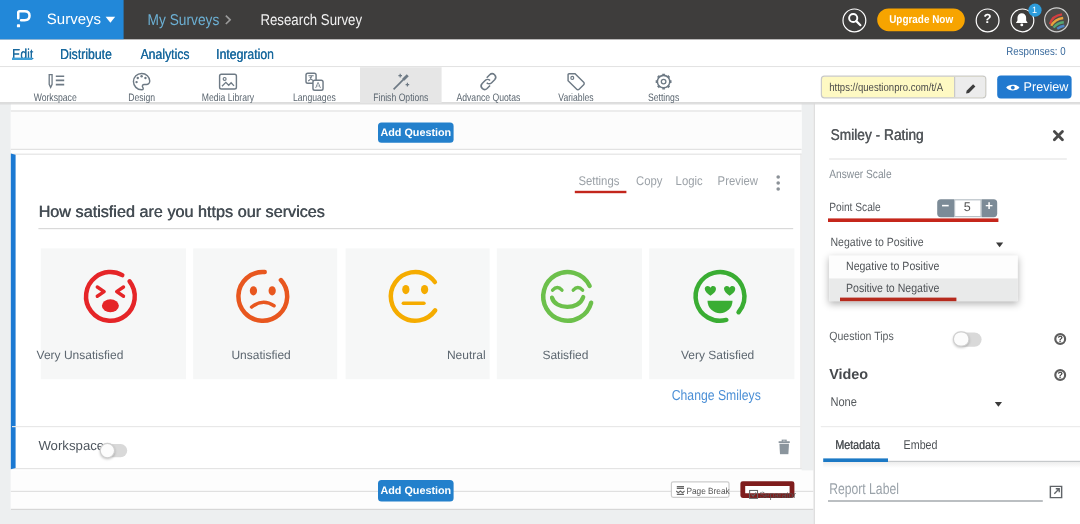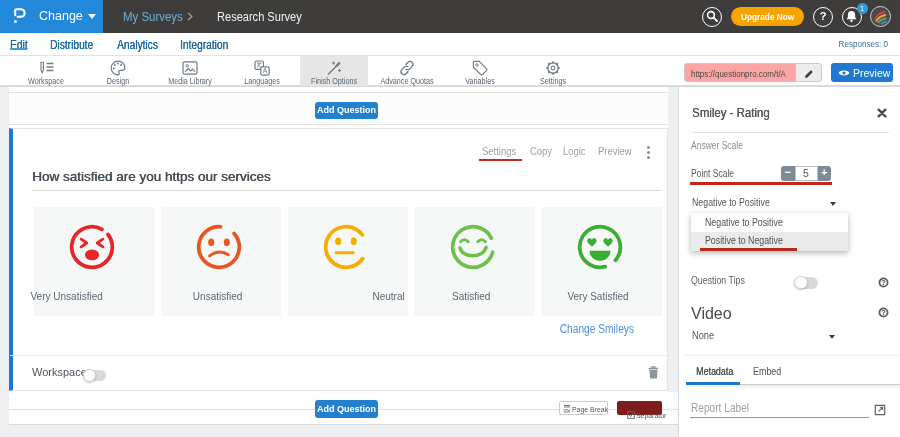--- a/index.html
+++ b/index.html
@@ -13,21 +13,21 @@
 .r85{transform:scaleX(.85);transform-origin:100% 50%}
 </style></head>
 <body>
 
 <div class="abs" style="left:0;top:0;width:900px;height:33px;background:#3e3d3c"></div>
 <div class="abs" style="left:0;top:0;width:103px;height:33px;background:#2288d9"></div>
 <svg class="abs" style="left:13px;top:8px" width="14" height="17" viewBox="0 0 14 17">
  <path d="M2.2 7.3 L2.2 2.6 Q2.2 1.3 3.5 1.3 L7.6 1.3 Q11.6 1.3 11.6 5.1 Q11.6 8.8 7.6 8.8 L4.6 8.8" fill="none" stroke="#fff" stroke-width="2.1" stroke-linecap="round"></path>
  <rect x="1.1" y="12.2" width="2.6" height="2.6" rx="0.6" fill="#fff"></rect>
 </svg>
-<div class="abs" style="left:39px;top:8.5px;color:#fff;font-size:12.5px">Change</div>
+<div class="abs" style="left:39px;top:8.5px;color:#fff;font-size:12.5px">Surveys</div>
 <div class="abs caret" style="left:88px;top:14px;border-top-color:#fff;border-left-width:4.5px;border-right-width:4.5px;border-top-width:5.5px"></div>
 <div class="abs l88" style="left:123px;top:8.5px;color:#6cb0d4;font-size:13px">My Surveys</div>
 <svg class="abs" style="left:187px;top:12px" width="6" height="9" viewBox="0 0 6 9">
     <path d="M1.2 1 L4.8 4.5 L1.2 8" fill="none" stroke="#9a9a9a" stroke-width="1.4"></path>
   </svg>
 <div class="abs l85" style="left:217px;top:8.5px;color:#f2f2f2;font-size:13px">Research Survey</div>
 
 <div class="abs" style="left:702.5;top:6.5px;left:702px;width:20px;height:20px;border:1.5px solid #fff;border-radius:50%"></div>
 <svg class="abs" style="left:706px;top:10px" width="13" height="13" viewBox="0 0 13 13">
     <circle cx="5" cy="5" r="3.4" fill="none" stroke="#fff" stroke-width="1.6"></circle>
@@ -104,21 +104,21 @@
 <div class="abs c80" style="left:425px;top:75.5px;width:110px;text-align:center;font-size:9px;color:#5b6670">Variables</div>
 <svg class="abs" style="left:543px;top:58px" width="20" height="20" viewBox="0 0 20 20">
     <circle cx="10" cy="10" r="5.2" fill="none" stroke="#6e7a85" stroke-width="1.3"></circle>
     <circle cx="10" cy="10" r="1.9" fill="none" stroke="#6e7a85" stroke-width="1.1"></circle>
     <g stroke="#6e7a85" stroke-width="2.2">
       <path d="M10 3.4 v1.8 M10 14.8 v1.8 M3.4 10 h1.8 M14.8 10 h1.8 M5.3 5.3 l1.3 1.3 M13.4 13.4 l1.3 1.3 M14.7 5.3 l-1.3 1.3 M6.6 13.4 l-1.3 1.3"></path>
     </g>
   </svg>
 <div class="abs c80" style="left:498px;top:75.5px;width:110px;text-align:center;font-size:9px;color:#5b6670">Settings</div>
 
-<div class="abs" style="left:684px;top:63px;width:138px;height:19px;border:1px solid #c9c9c9;border-radius:3px;background:#fca5a5;overflow:hidden">
+<div class="abs" style="left:684px;top:63px;width:138px;height:19px;border:1px solid #c9c9c9;border-radius:3px;background:#fef9c3;overflow:hidden">
   <div style="position:absolute;left:6px;top:3.5px;font-size:9.5px;color:#4a4a4a;white-space:nowrap;transform:scaleX(.84);transform-origin:0 50%">https://questionpro.com/t/A</div>
   <div style="position:absolute;right:0;top:0;width:26px;height:19px;background:#ececec;border-left:1px solid #c9c9c9">
     <svg style="position:absolute;left:8px;top:4.5px" width="10" height="10" viewBox="0 0 11 11">
         <path d="M1.2 9.8 l0.5-2.6 5.9-5.9 2.1 2.1-5.9 5.9z" fill="#3d3d3d"></path>
       </svg>
   </div>
 </div>
 <div class="abs" style="left:831px;top:63px;width:62px;height:19px;background:#2179cf;border-radius:3px"></div>
 <svg class="abs" style="left:838px;top:69px" width="12" height="8" viewBox="0 0 12 8">
     <path d="M0.5 4 C2.5 0.8 9.5 0.8 11.5 4 C9.5 7.2 2.5 7.2 0.5 4z" fill="#fff"></path>
@@ -198,21 +198,21 @@
 <div class="abs" style="left:9px;top:409.7px;width:669px;height:15.3px;background:#fdfdfd;border-bottom:1px solid #d7d7d7"></div>
 <div class="abs" style="left:315px;top:399.5px;width:63px;height:18px;background:#2380cc;border-radius:3px;color:#fff;font-weight:bold;font-size:9px;text-align:center;line-height:18px">Add Question</div>
 <div class="abs" style="left:559px;top:401px;width:49px;height:14px;background:#fff;border:1px solid #ccc;border-radius:2px">
     <svg style="position:absolute;left:3px;top:3px" width="8" height="8" viewBox="0 0 8 8">
       <path d="M1 0.5 h6 M1 2 h6" stroke="#666" stroke-width="0.9" fill="none"></path>
       <path d="M0.5 4.2 l1.7 1.4 1.8-1.4 1.8 1.4 1.7-1.4" stroke="#666" stroke-width="0.9" fill="none"></path>
       <path d="M1 7 h6" stroke="#666" stroke-width="0.9"></path>
     </svg>
     <span style="position:absolute;left:11.5px;top:3.2px;font-size:7.5px;color:#555;transform:scaleX(.92);transform-origin:0 50%">Page Break</span>
   </div>
-<div class="abs" style="left:616.5px;top:401px;width:45.5px;height:14px;background:#fff;border:7px solid #7f1d1d;border-radius:2px">
+<div class="abs" style="left:616.5px;top:401px;width:45.5px;height:14px;background:#fff;border:4px solid #7f1d1d;border-radius:2px">
     <svg style="position:absolute;left:3.5px;top:3px" width="8" height="8" viewBox="0 0 8 8">
       <rect x="0.7" y="0.7" width="6.6" height="6.6" fill="none" stroke="#666" stroke-width="0.9"></rect>
       <path d="M2.2 4 l1.4 1.5 2.4-3" stroke="#666" stroke-width="1" fill="none"></path>
     </svg>
     <span style="position:absolute;left:12.5px;top:3.2px;font-size:7.5px;color:#555;transform:scaleX(.92);transform-origin:0 50%">Separator</span>
   </div>
 
 <div class="abs" style="left:678px;top:86px;width:222px;height:351px;background:#fff;border-left:1px solid #d8d8d8"></div>
 <div class="abs" style="left:0;top:86px;width:900px;height:1px;background:#d8d8d8"></div>
 <div class="abs l88" style="left:692px;top:104.5px;font-size:13px;color:#54585c;text-shadow:0.4px 0 0 #54585c">Smiley - Rating</div>
@@ -239,21 +239,21 @@
   </div>
 <div class="abs" style="left:700px;top:247.5px;width:97px;height:3px;background:#b62a1d"></div>
 
 <div class="abs l88" style="left:691px;top:274.5px;font-size:10px;color:#5c6165">Question Tips</div>
 <div class="abs" style="left:796px;top:277px;width:22px;height:11.5px;background:#d9d9d9;border-radius:6px"></div>
 <div class="abs" style="left:794px;top:275.5px;width:13.5px;height:13.5px;background:#fcfcfc;border:1px solid #cfcfcf;border-radius:50%;box-shadow:0 1px 2px rgba(0,0,0,.2)"></div>
 <svg class="abs" style="left:878px;top:277px" width="11" height="11" viewBox="0 0 11 11">
     <circle cx="5.5" cy="5.5" r="4.1" fill="none" stroke="#5d5d5d" stroke-width="1.8"></circle>
     <text x="5.6" y="8.1" font-size="7.5" text-anchor="middle" fill="#3f3f3f" font-weight="bold" font-family="Liberation Sans">?</text>
   </svg>
-<div class="abs" style="left:691px;top:305px;font-size:16px;font-weight:normal;color:#46494d">Video</div>
+<div class="abs" style="left:691px;top:305px;font-size:12px;font-weight:bold;color:#46494d">Video</div>
 <svg class="abs" style="left:878px;top:306.5px" width="11" height="11" viewBox="0 0 11 11">
     <circle cx="5.5" cy="5.5" r="4.1" fill="none" stroke="#5d5d5d" stroke-width="1.8"></circle>
     <text x="5.6" y="8.1" font-size="7.5" text-anchor="middle" fill="#3f3f3f" font-weight="bold" font-family="Liberation Sans">?</text>
   </svg>
 <div class="abs l88" style="left:692px;top:329px;font-size:10.5px;color:#54585c">None</div>
 <div class="abs caret" style="left:828.5px;top:334.5px"></div>
 <div class="abs" style="left:684px;top:355px;width:216px;height:1.2px;background:#ececec"></div>
 
 <div class="abs l85" style="left:696px;top:364.5px;font-size:10.5px;color:#4e5256;text-shadow:0.3px 0 0 #4e5256">Metadata</div>
 <div class="abs l85" style="left:752.5px;top:364.5px;font-size:10.5px;color:#4e5256">Embed</div>

